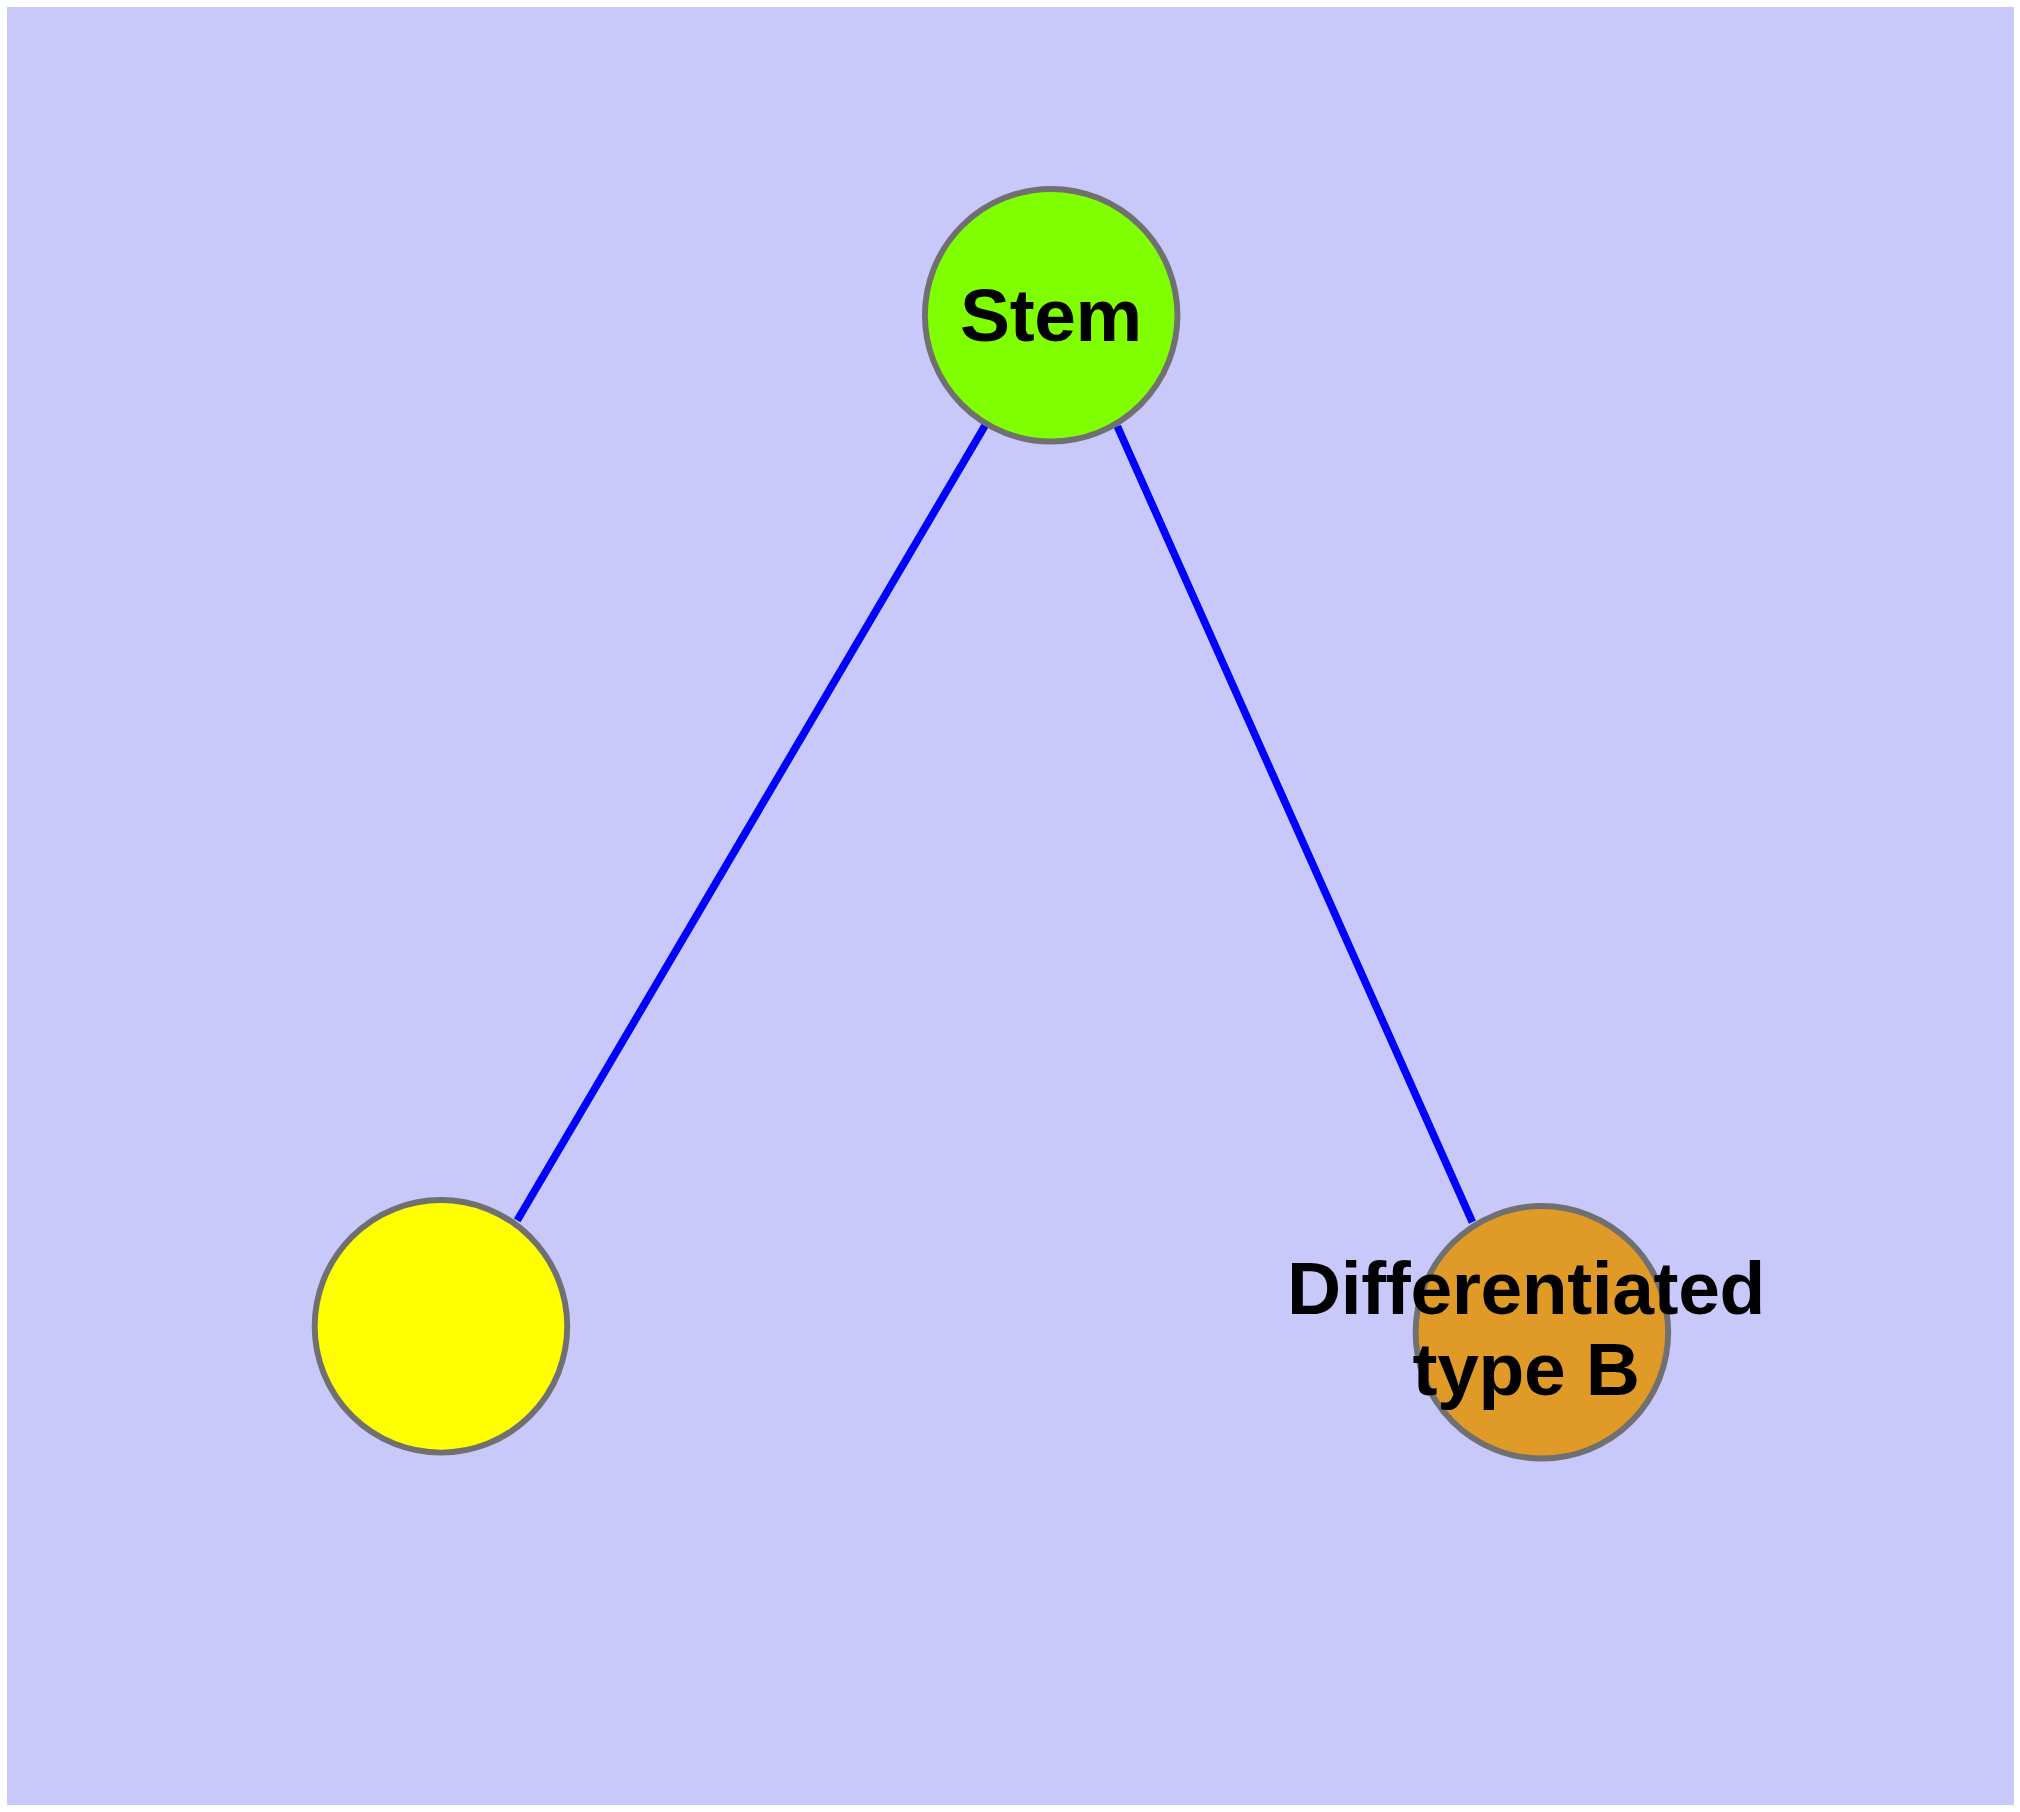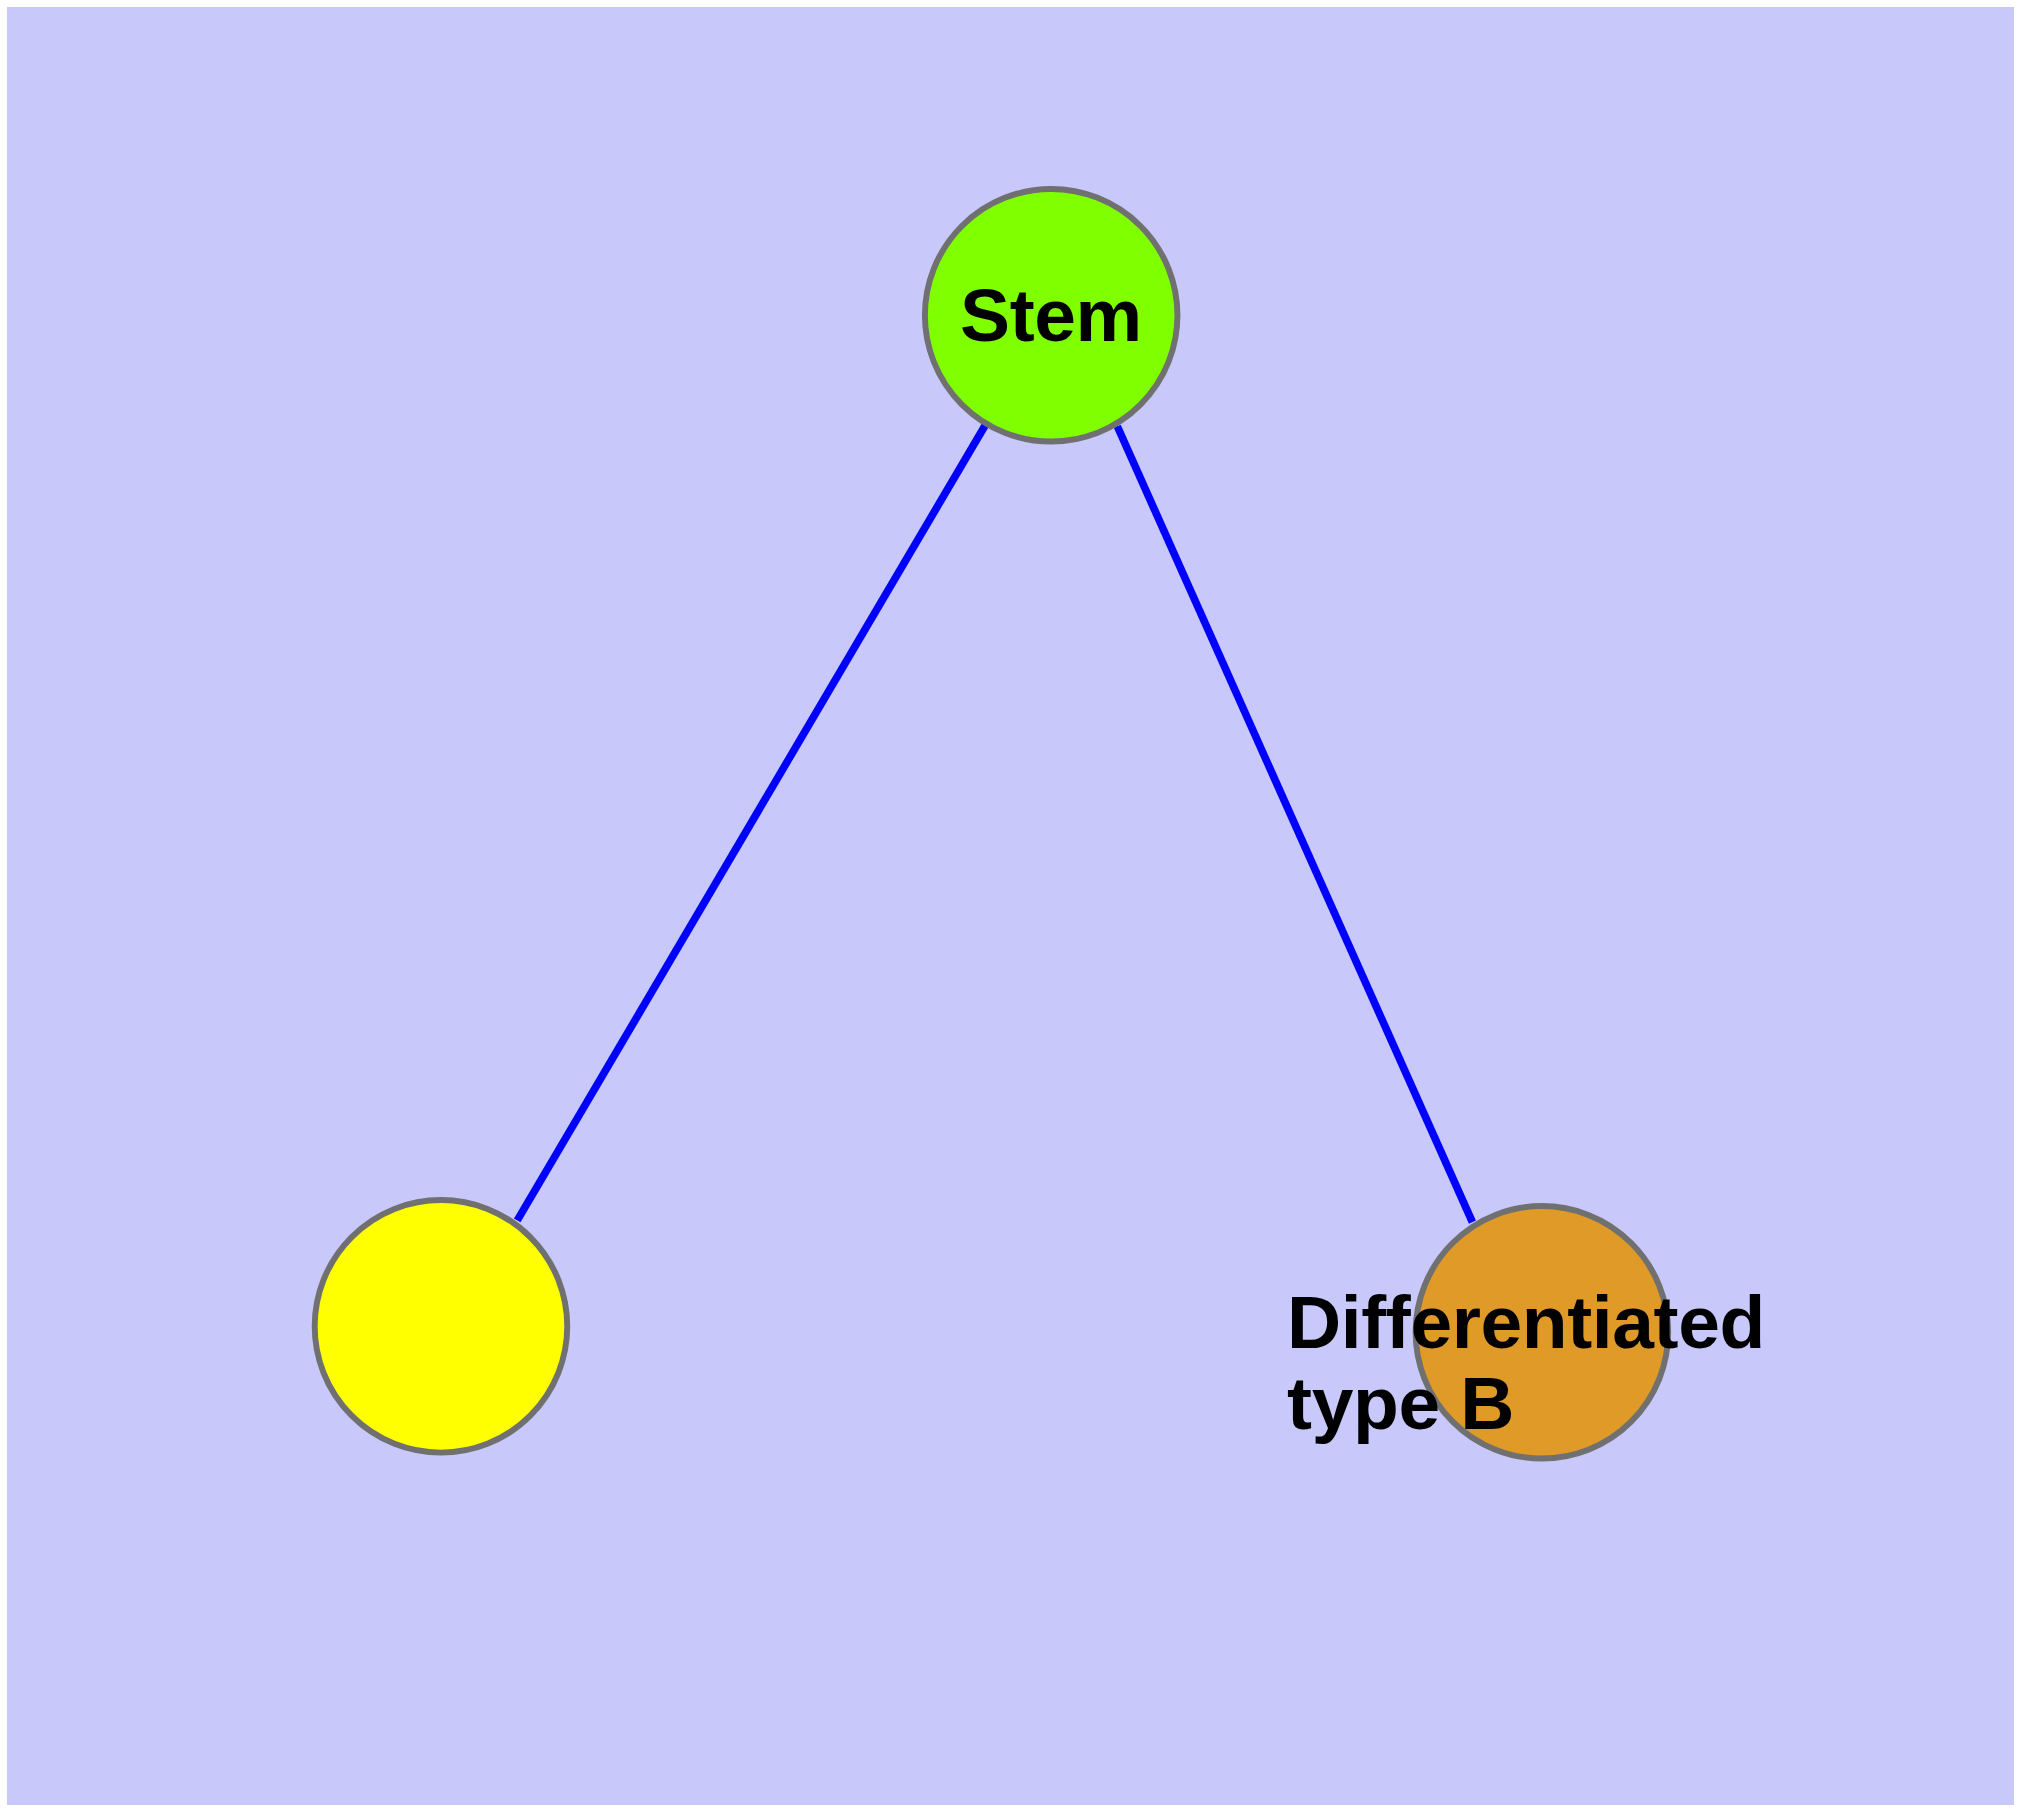--- a/index.html
+++ b/index.html
@@ -30,21 +30,21 @@
     width: 2021px;
     height: 1812px;
     overflow: visible;
   }
   .node-label {
     position: absolute;
     color: #000000;
     font-weight: bold;
     font-size: 75px;
     line-height: 81px;
-    text-align: left;
+    text-align: center;
     white-space: pre;
     letter-spacing: -0.4px;
     transform: translate(-50%, -50%);
     pointer-events: none;
   }
 </style>
 </head>
 <body>
 
 <div id="canvas">
@@ -58,16 +58,16 @@
     <g>
       <circle cx="1240" cy="372" r="149" fill="#7fff00" stroke="#707070" stroke-width="7"></circle>
       <circle cx="520" cy="1565" r="149" fill="#ffff00" stroke="#707070" stroke-width="7"></circle>
       <circle cx="1819" cy="1572" r="149" fill="#e09a28" stroke="#707070" stroke-width="7"></circle>
     </g>
   </svg>
 
   <div class="node-label" style="left:1051px; top:315px;">Stem</div>
 
 
-  <div class="node-label" style="left:1526px; top:1329px;margin-top:34px;"><span>Differentiated</span>
+  <div class="node-label" style="left:1526px; top:1329px;"><span>Differentiated</span>
 <span>type B</span></div>
 </div>
 
 
 </body></html>

